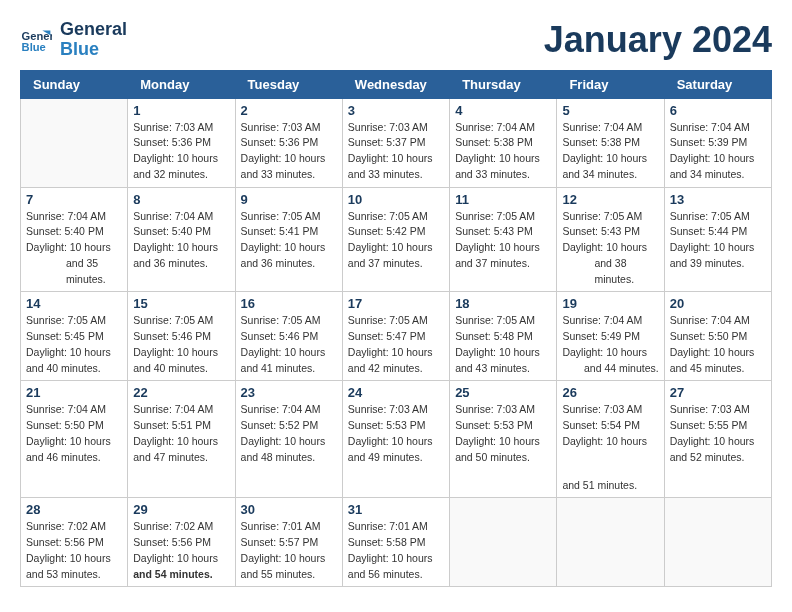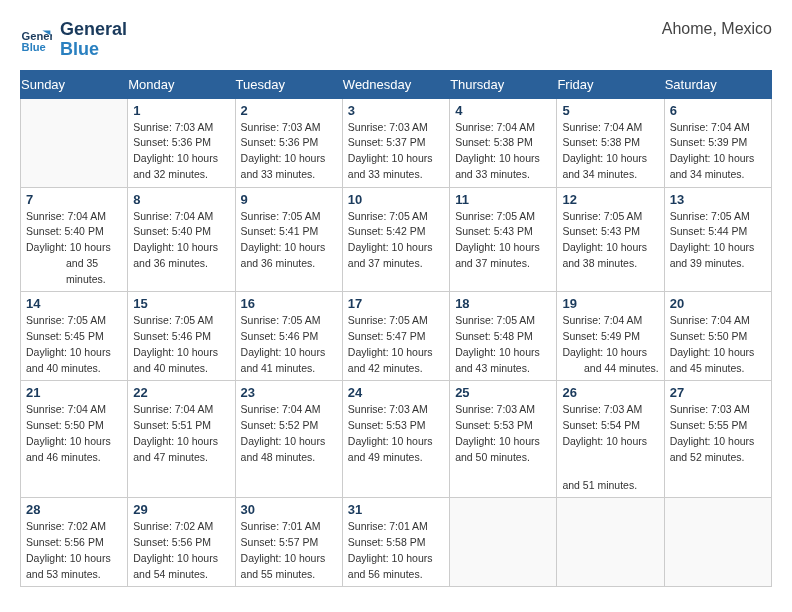--- a/index.html
+++ b/index.html
@@ -40,22 +40,22 @@
     }
     table {
       width: 100%;
       border-collapse: collapse;
       table-layout: fixed;
     }
     th {
       background: #2a6099;
       color: #fff;
       font-size: 13px;
-      font-weight: normal;
-      padding: 6px 0;
+      font-weight: bold;
+      padding: 6px 12px;
       text-align: left;
       border: 1px solid #2a6099;
     }
     td {
       border: 1px solid #ccc;
       vertical-align: top;
       padding: 4px 5px;
       font-size: 10.5px;
       color: #333;
       height: 88px;
@@ -85,21 +85,21 @@
       <text x="2" y="20" font-size="14" font-weight="bold" fill="#1a3a5c">General</text>
       <text x="2" y="34" font-size="14" font-weight="bold" fill="#2a80c0">Blue</text>
       <polygon points="28,8 38,14 38,8" fill="#2a80c0"></polygon>
     </svg>
     <div style="display:flex;flex-direction:column;margin-left:4px;">
       <span style="font-size:18px;font-weight:bold;color:#1a3a5c;line-height:1.1;">General</span>
       <span style="font-size:18px;font-weight:bold;color:#2a80c0;line-height:1.1;">Blue</span>
     </div>
   </div>
   <div class="title-block">
-    <div class="location">Ahome, Mexico</div>
+    <div class="month-title">January 2024</div>
   </div>
 </div>
 
 <table>
   <thead>
     <tr>
       <th>Sunday</th>
       <th>Monday</th>
       <th>Tuesday</th>
       <th>Wednesday</th>
@@ -211,21 +211,21 @@
             <span style="display: block;">Daylight: 10 hours</span>
             <span style="display: block;">and 37 minutes.</span>
           </div>
         </td>
         <td>
           <span class="day-number">12</span>
           <div class="day-info">
             <span style="display: block;">Sunrise: 7:05 AM</span>
             <span style="display: block;">Sunset: 5:43 PM</span>
             <span style="display: block;">Daylight: 10 hours</span>
-            <span style="display: block;">and 38 minutes.</span>
+            <span style="display: block; margin-left: 32px;">and 38 minutes.</span>
           </div>
         </td>
         <td>
           <span class="day-number">13</span>
           <div class="day-info">
             <span style="display: block;">Sunrise: 7:05 AM</span>
             <span style="display: block;">Sunset: 5:44 PM</span>
             <span style="display: block;">Daylight: 10 hours</span>
             <span style="display: block;">and 39 minutes.</span>
           </div>
@@ -370,21 +370,21 @@
             <span style="display: block;">Daylight: 10 hours</span>
             <span style="display: block;">and 53 minutes.</span>
           </div>
         </td>
         <td>
           <span class="day-number">29</span>
           <div class="day-info">
             <span style="display: block;">Sunrise: 7:02 AM</span>
             <span style="display: block;">Sunset: 5:56 PM</span>
             <span style="display: block;">Daylight: 10 hours</span>
-            <span style="display: block;">and 54 minutes.</span>
+            <span style="display: block; font-weight: bold;">and 54 minutes.</span>
           </div>
         </td>
         <td>
           <span class="day-number">30</span>
           <div class="day-info">
             <span style="display: block;">Sunrise: 7:01 AM</span>
             <span style="display: block;">Sunset: 5:57 PM</span>
             <span style="display: block;">Daylight: 10 hours</span>
             <span style="display: block;">and 55 minutes.</span>
           </div>

